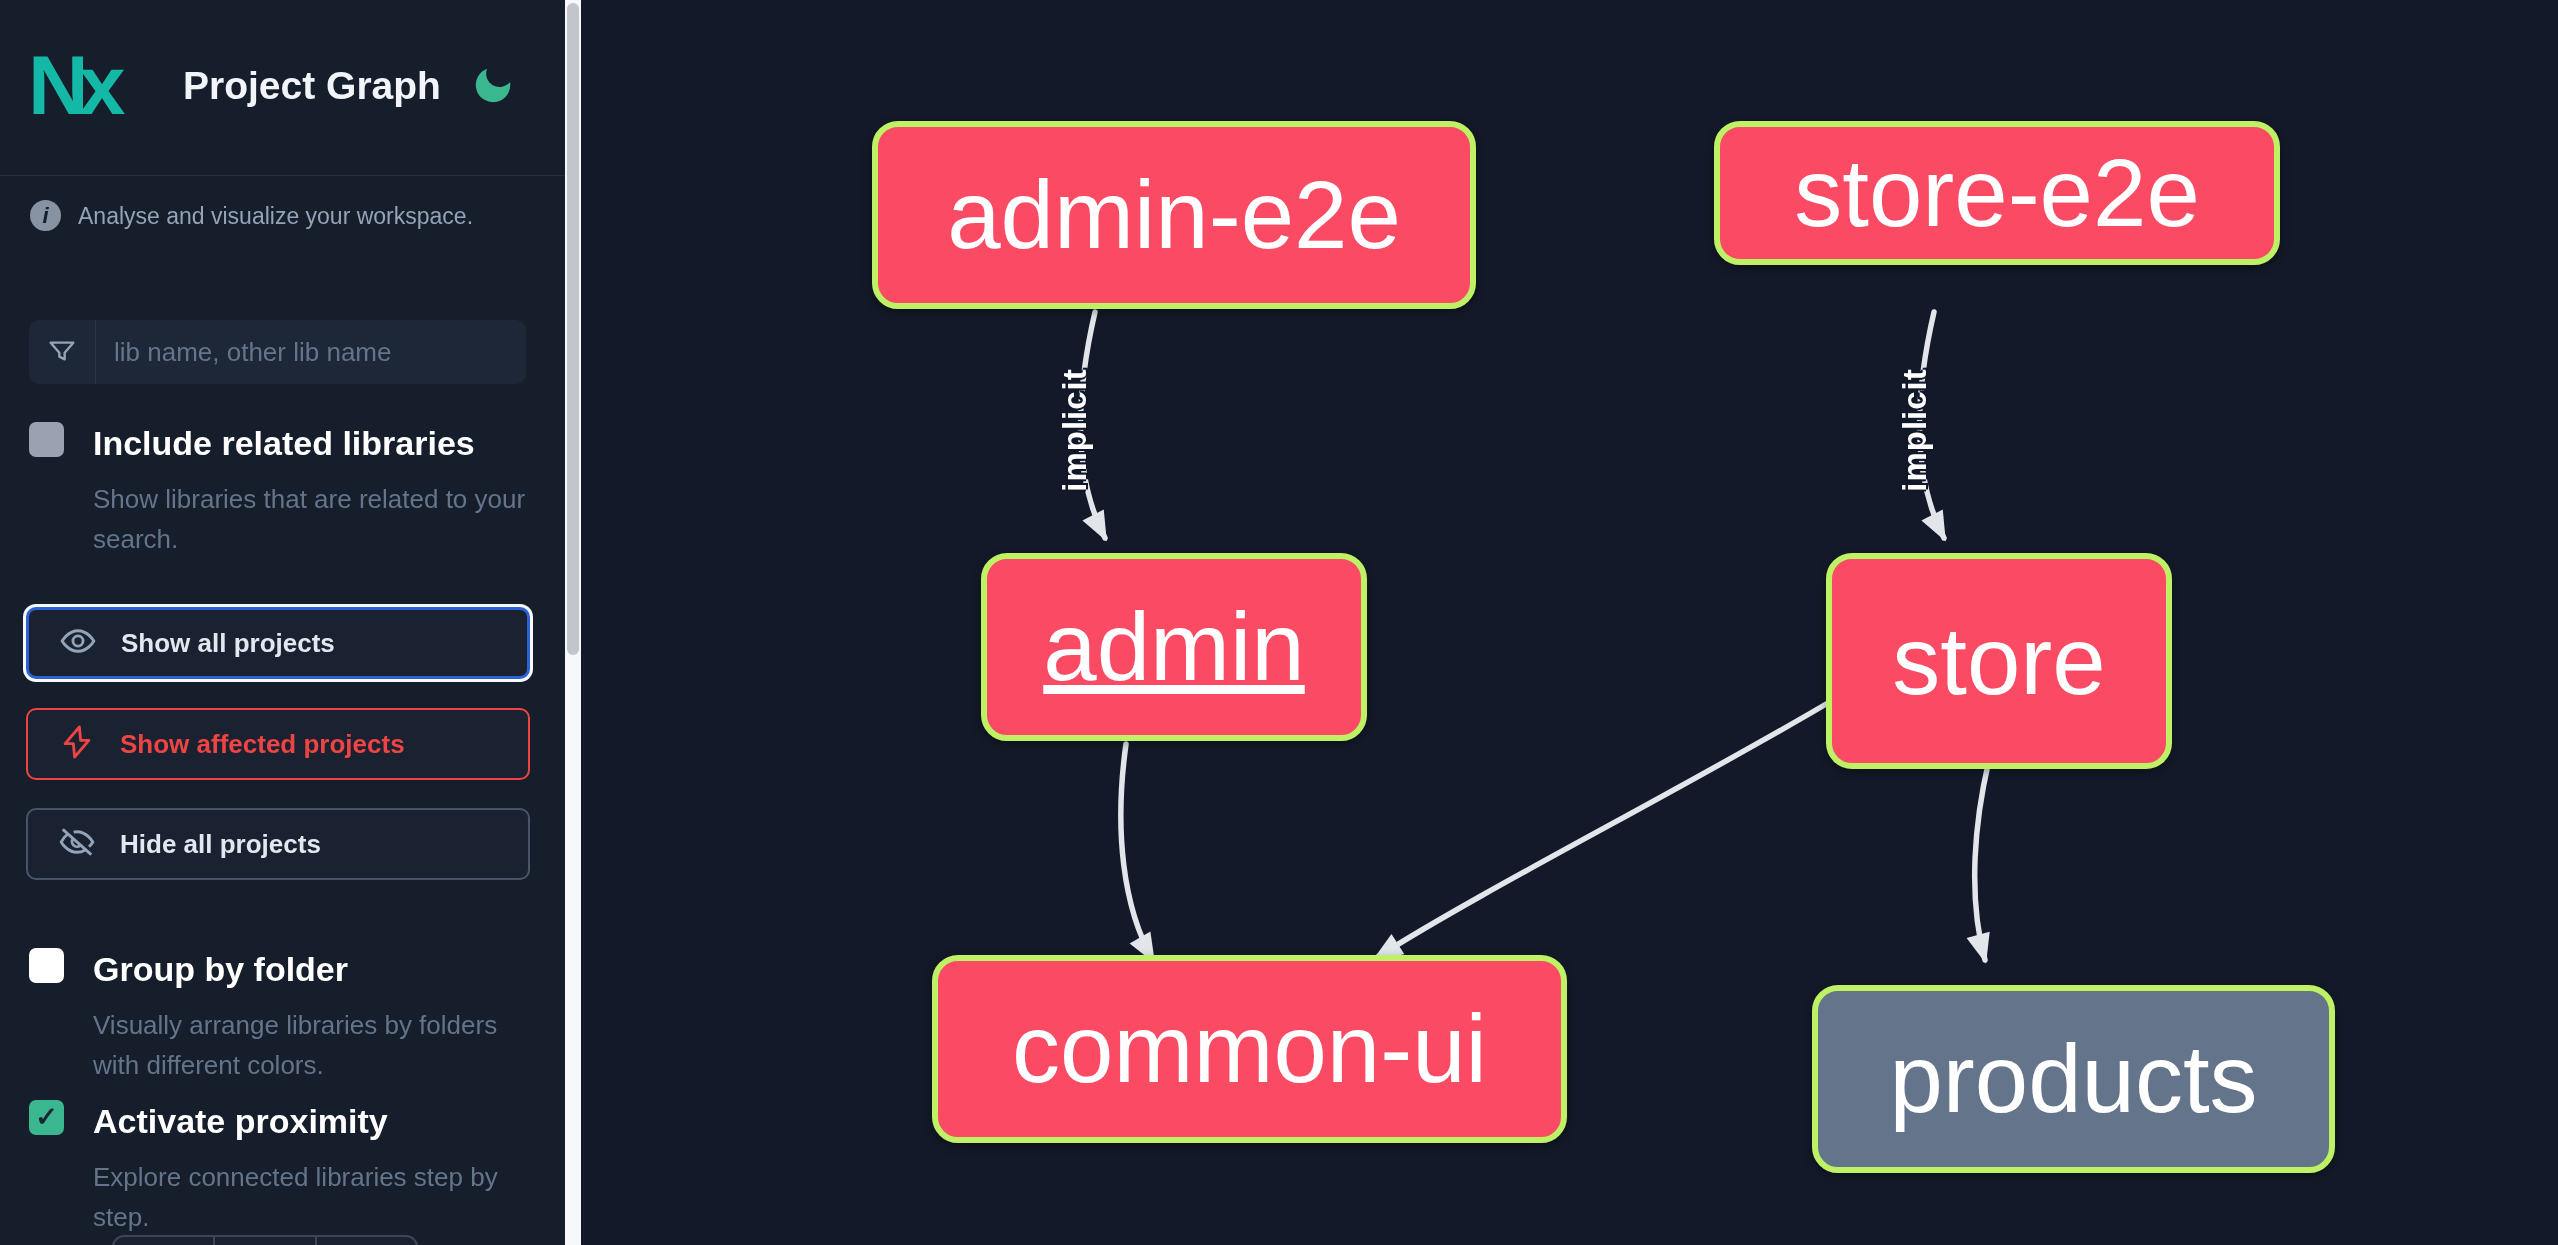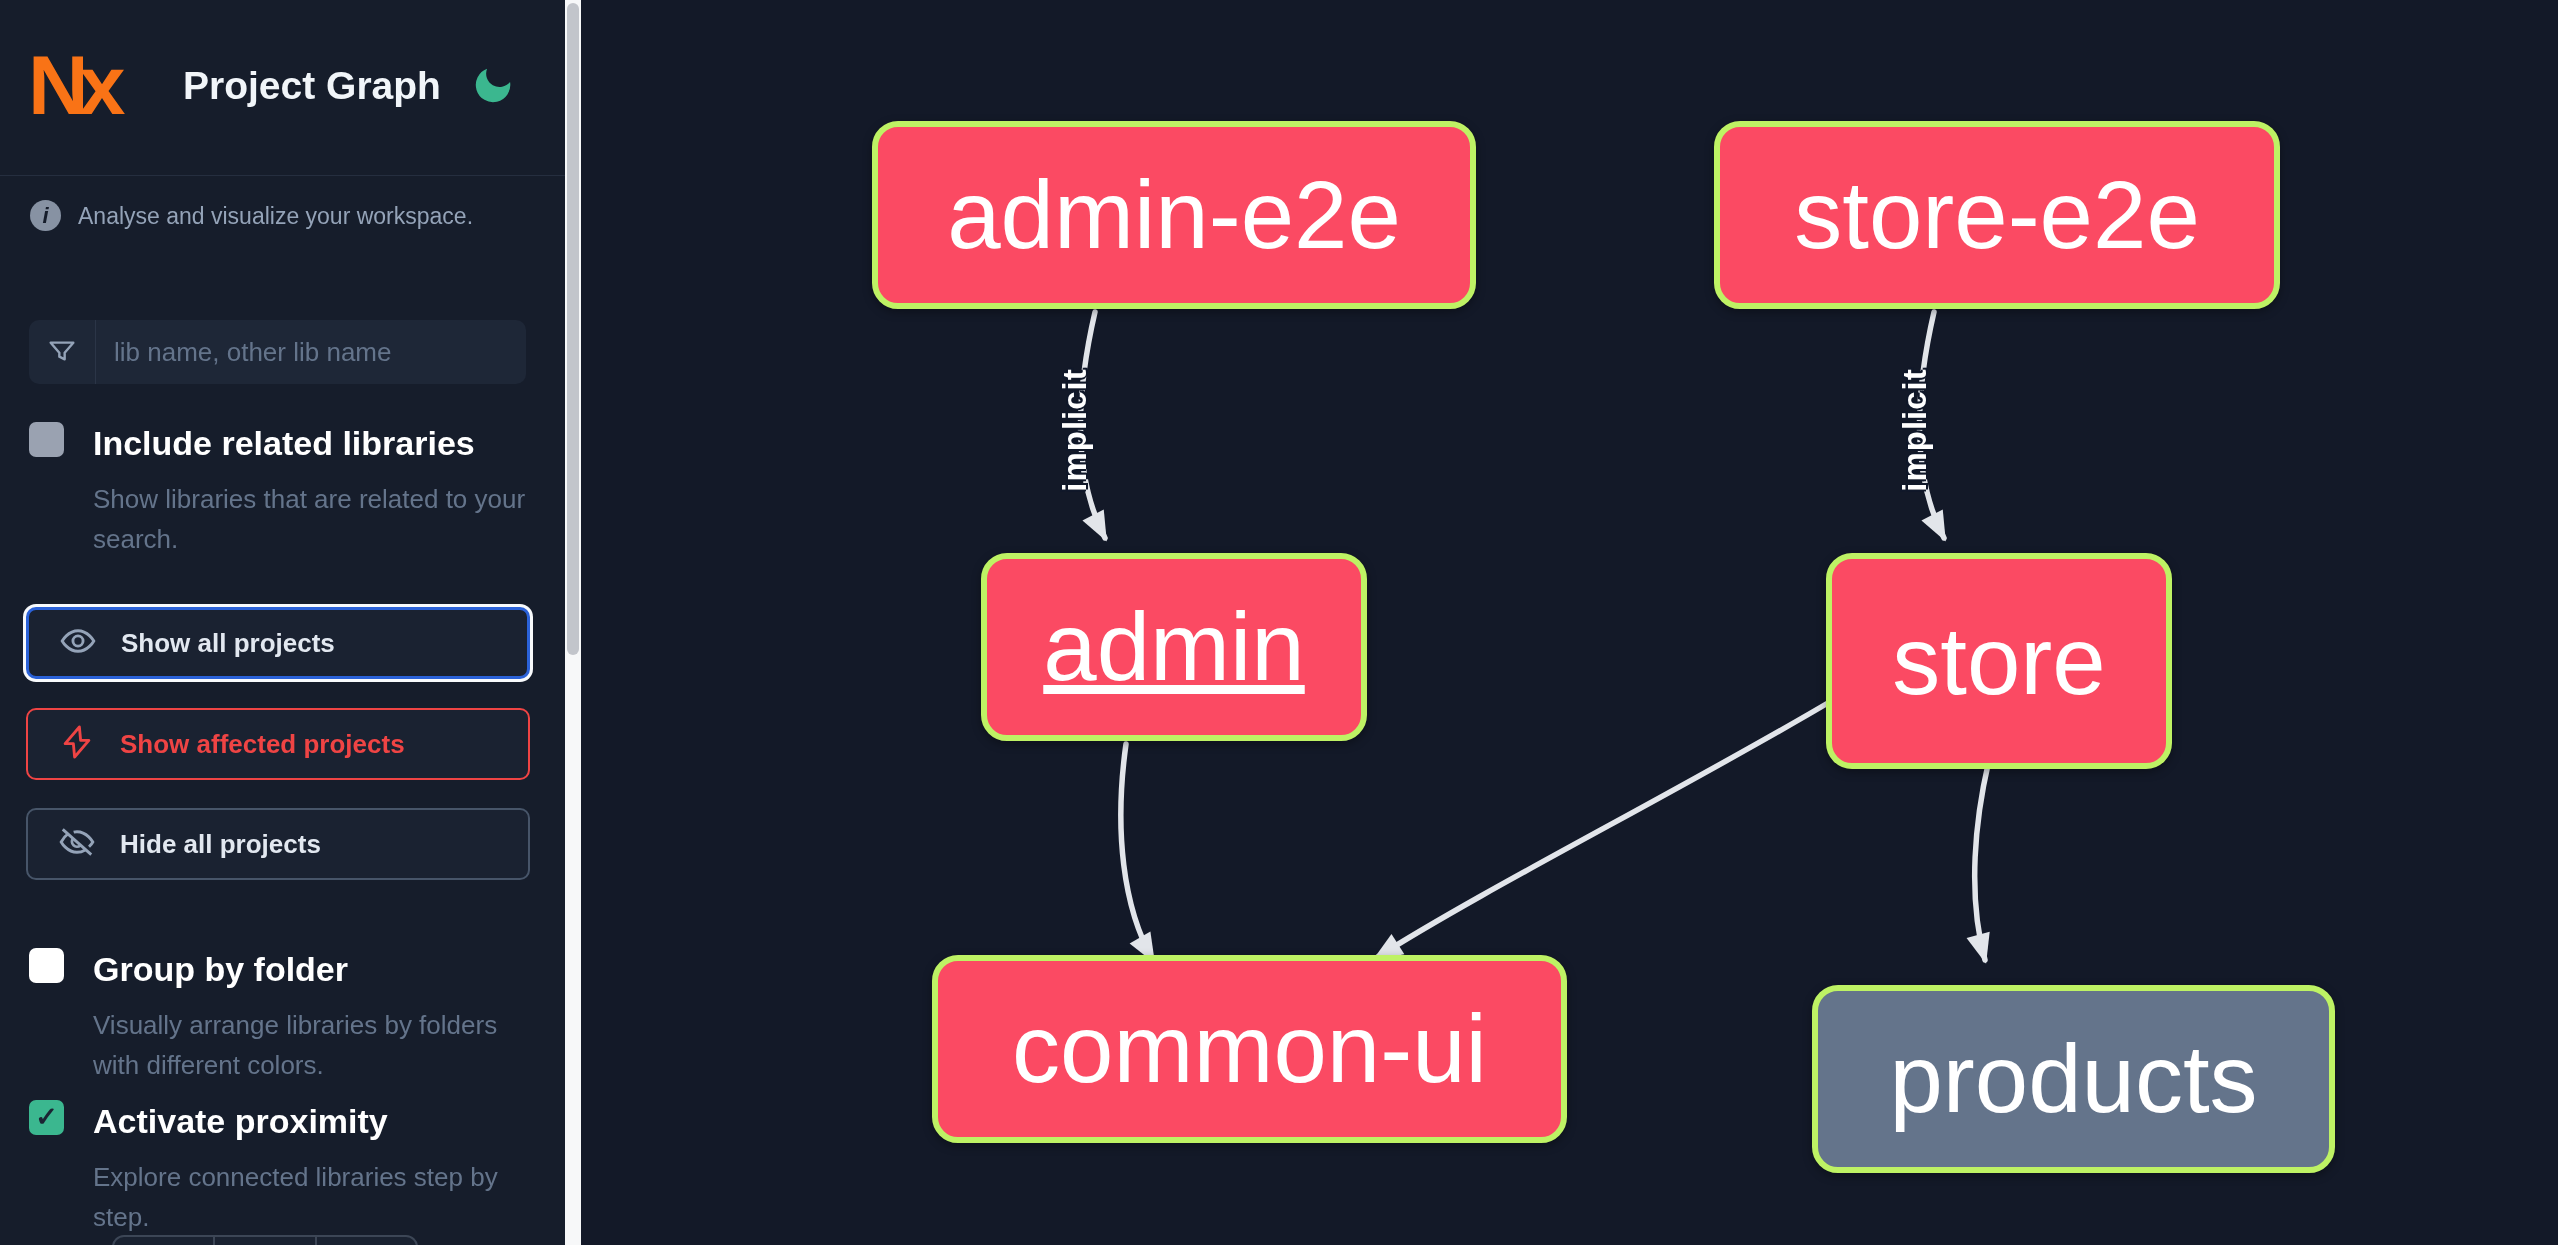--- a/index.html
+++ b/index.html
@@ -2,21 +2,21 @@
 <html><head>
 <meta charset="utf-8">
 <style>
   html,body{margin:0;padding:0;background:#0d1320;}
   .app{position:relative;width:2558px;height:1245px;overflow:hidden;
        font-family:"Liberation Sans",sans-serif;background:#131928;}
 
   
   .sidebar{position:absolute;left:0;top:0;width:565px;height:1245px;background:#161d2b;}
   .sb-header{position:absolute;left:0;top:0;width:565px;height:175px;border-bottom:1px solid #252e3f;}
-  .nx-logo{position:absolute;left:28px;top:30px;width:110px;height:110px;color:#f97316;
+  .nx-logo{position:absolute;left:28px;top:30px;width:110px;height:110px;color:#14b8a6;
            font-weight:800;font-size:84px;letter-spacing:-10px;line-height:110px;}
   .app-title{position:absolute;left:183px;top:64px;font-size:39px;font-weight:600;color:#f1f5f9;}
   .moon{position:absolute;left:470px;top:62px;width:46px;height:46px;cursor:pointer;}
 
   .intro-icon{position:absolute;left:30px;top:200px;width:31px;height:31px;border-radius:50%;
               background:#8792a3;color:#161d2b;font-weight:800;font-size:22px;text-align:center;line-height:31px;font-style:italic;}
   .intro-text{position:absolute;left:78px;top:203px;font-size:23px;color:#94a3b8;}
 
   .search{position:absolute;left:29px;top:320px;width:497px;height:64px;background:#1e2737;border-radius:10px;display:flex;align-items:center;}
   .search-iconbox{width:66px;height:64px;display:flex;align-items:center;justify-content:center;border-right:1px solid #2b3547;}
@@ -151,21 +151,21 @@
         </marker>
       </defs>
     <path d="M 514,312 C 496,390 490,472 524,538" class="edge" marker-end="url(#arrow)"></path>
         <path d="M 1353,312 C 1335,390 1329,472 1363,538" class="edge" marker-end="url(#arrow)"></path>
         <path d="M 545,744 C 533,830 542,908 572,960" class="edge" marker-end="url(#arrow)"></path>
         <path d="M 1252,700 C 1100,790 905,888 795,958" class="edge" marker-end="url(#arrow)"></path>
         <path d="M 1412,744 C 1392,820 1387,898 1404,960" class="edge" marker-end="url(#arrow)"></path>
       </svg>
     <div id="nodes">
         <div class="node affected" style="left: 291px; top: 121px; width: 604px; height: 188px;">admin-e2e</div>
-        <div class="node affected" style="left: 1133px; top: 121px; width: 566px; height: 188px;">store-e2e</div>
+        <div class="node affected" style="left: 1133px; top: 121px; width: 566px; height: 144px;">store-e2e</div>
         <div class="node affected" style="left: 400px; top: 553px; width: 386px; height: 188px; text-decoration: underline;">admin</div>
         <div class="node affected" style="left: 1245px; top: 553px; width: 346px; height: 216px;">store</div>
         <div class="node affected" style="left: 351px; top: 955px; width: 635px; height: 188px;">common-ui</div>
         <div class="node normal" style="left: 1231px; top: 985px; width: 523px; height: 188px;">products</div>
       </div>
     <div id="edge-labels">
         <div class="edge-label" style="left: 494px; top: 430px;">implicit</div>
         <div class="edge-label" style="left: 1334px; top: 430px;">implicit</div>
       </div>
 

